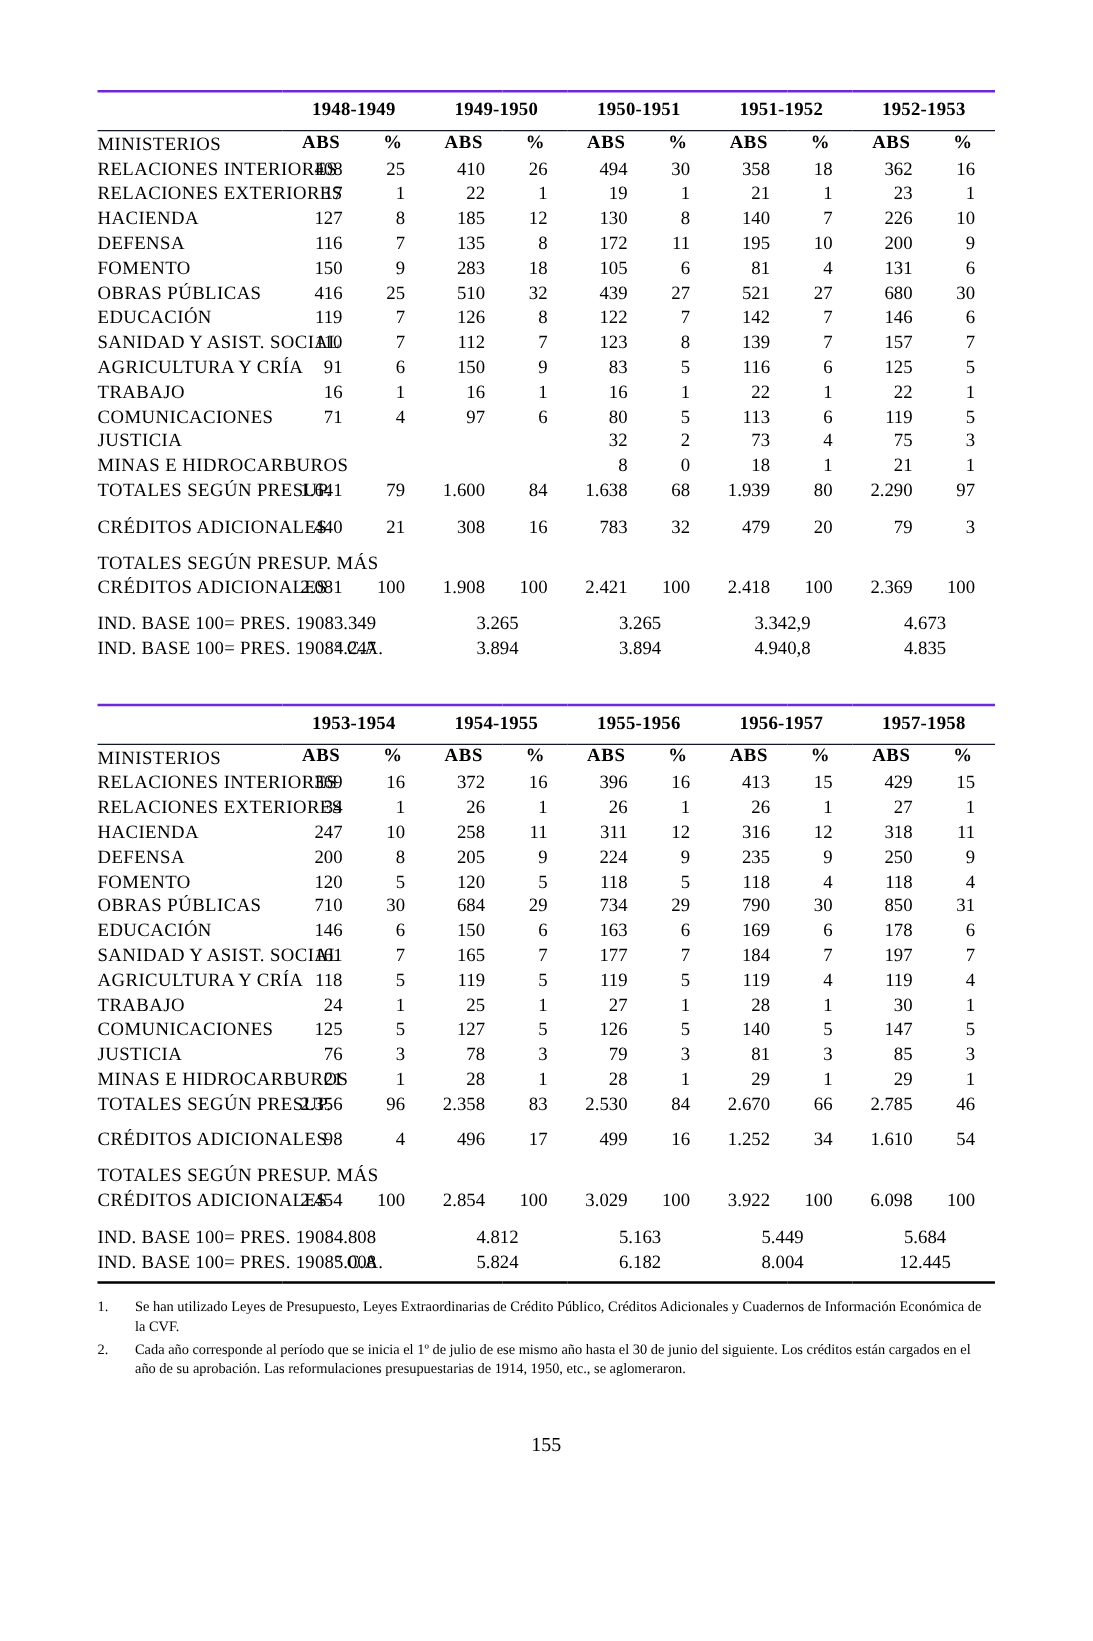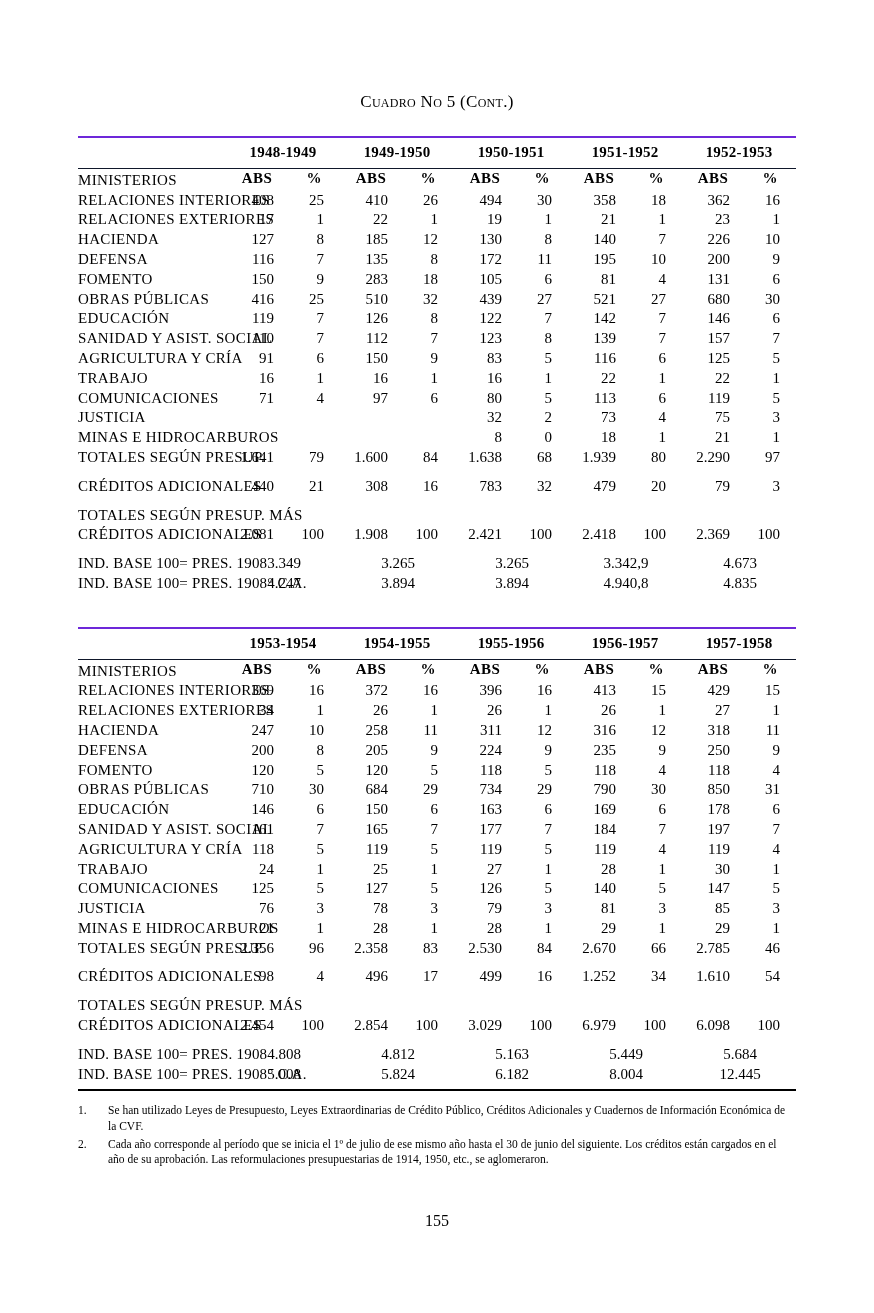--- a/index.html
+++ b/index.html
@@ -128,23 +128,20 @@
     text-align: center;
     font-size: 16px;
     margin-top: 44px;
   }
 </style>
 </head>
 <body>
 
 <div class="page">
 
-  <div class="doc-title">
-    <span>Cuadro No 5 (Cont.)</span>
-  </div>
 
   <table class="grid">
     <colgroup>
       <col class="col-label">
         <col class="col-abs">
         <col class="col-pct">
       <col class="col-abs">
         <col class="col-pct">
       <col class="col-abs">
         <col class="col-pct">
@@ -674,21 +671,21 @@
         <td colspan="10"></td>
       </tr>
       <tr>
         <td class="row-label">CRÉDITOS ADICIONALES</td>
         <td class="num">2.454</td>
         <td class="num pct">100</td>
         <td class="num">2.854</td>
         <td class="num pct">100</td>
         <td class="num">3.029</td>
         <td class="num pct">100</td>
-        <td class="num">6.979</td>
+        <td class="num">3.922</td>
         <td class="num pct">100</td>
         <td class="num">6.098</td>
         <td class="num pct">100</td>
       </tr>
 
       <tr class="spacer-row">
           <td colspan="11"></td>
         </tr>
 
       <tr>

